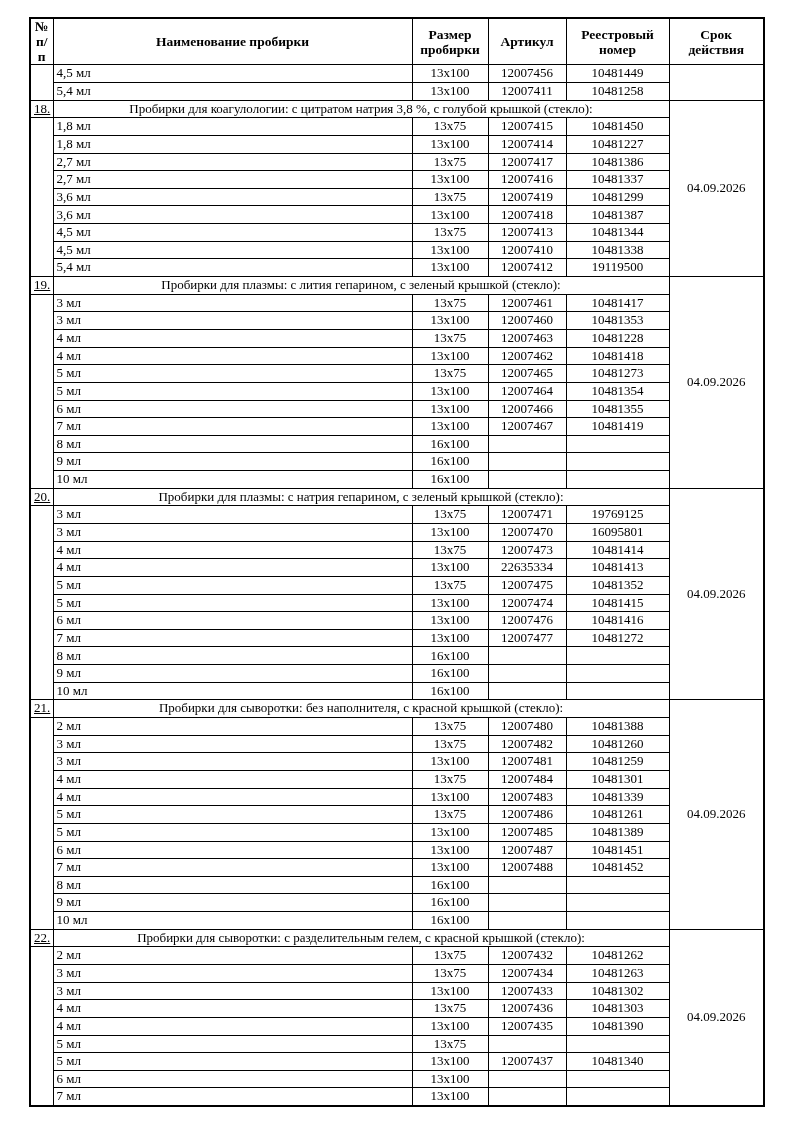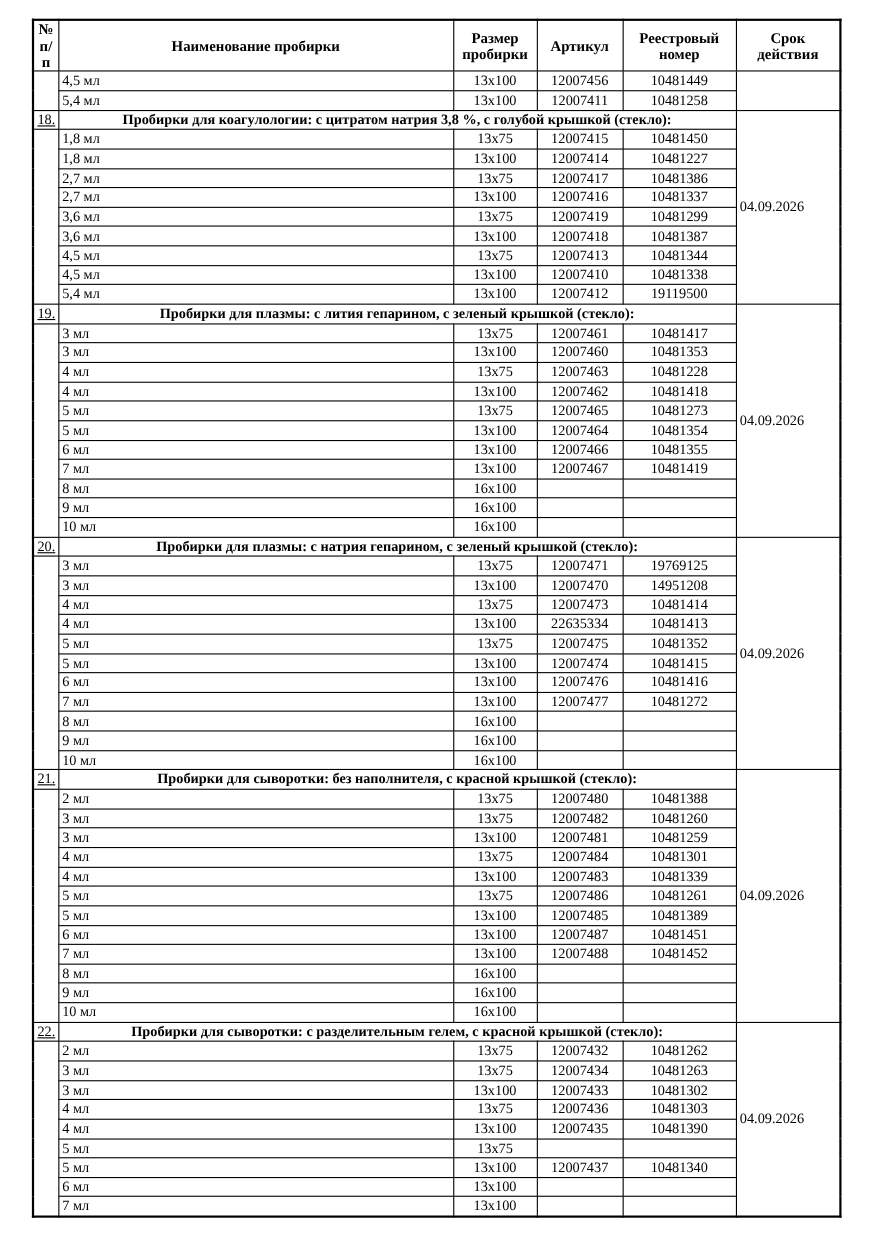--- a/index.html
+++ b/index.html
@@ -40,26 +40,26 @@
   table.registry tbody tr { height: 17.65px; padding-left: 29px; }
   table.registry th {
     font-weight: bold;
     text-align: center;
     white-space: pre-line;
     font-size: 13.5px;
   }
   td.cell-name { text-align: left; padding-left: 5px; }
   td.cell-center { text-align: center; }
   td.section-title {
-    font-weight: bold;
+    font-weight: normal;
     text-align: center;
     font-size: 13.5px;
   }
   td.cell-num { text-align: center; vertical-align: top; padding-top: 1px; text-decoration: underline; }
-  td.cell-validity { text-align: left; font-size: 13.5px; }
+  td.cell-validity { text-align: center; font-size: 13.5px; }
 </style>
 </head>
 <body>
 
 <div class="page">
   <table class="registry">
     <colgroup>
       <col style="width:23px">
       <col style="width:359px">
       <col style="width:76px">
@@ -237,21 +237,21 @@
           <td class="cell-num" rowspan="11"></td>
           <td class="cell-name">3 мл</td>
           <td class="cell-center">13x75</td>
           <td class="cell-center">12007471</td>
           <td class="cell-center">19769125</td>
         </tr>
         <tr>
           <td class="cell-name">3 мл</td>
           <td class="cell-center">13x100</td>
           <td class="cell-center">12007470</td>
-          <td class="cell-center">14951208</td>
+          <td class="cell-center">16095801</td>
         </tr>
         <tr>
           <td class="cell-name">4 мл</td>
           <td class="cell-center">13x75</td>
           <td class="cell-center">12007473</td>
           <td class="cell-center">10481414</td>
         </tr>
         <tr>
           <td class="cell-name">4 мл</td>
           <td class="cell-center">13x100</td>

